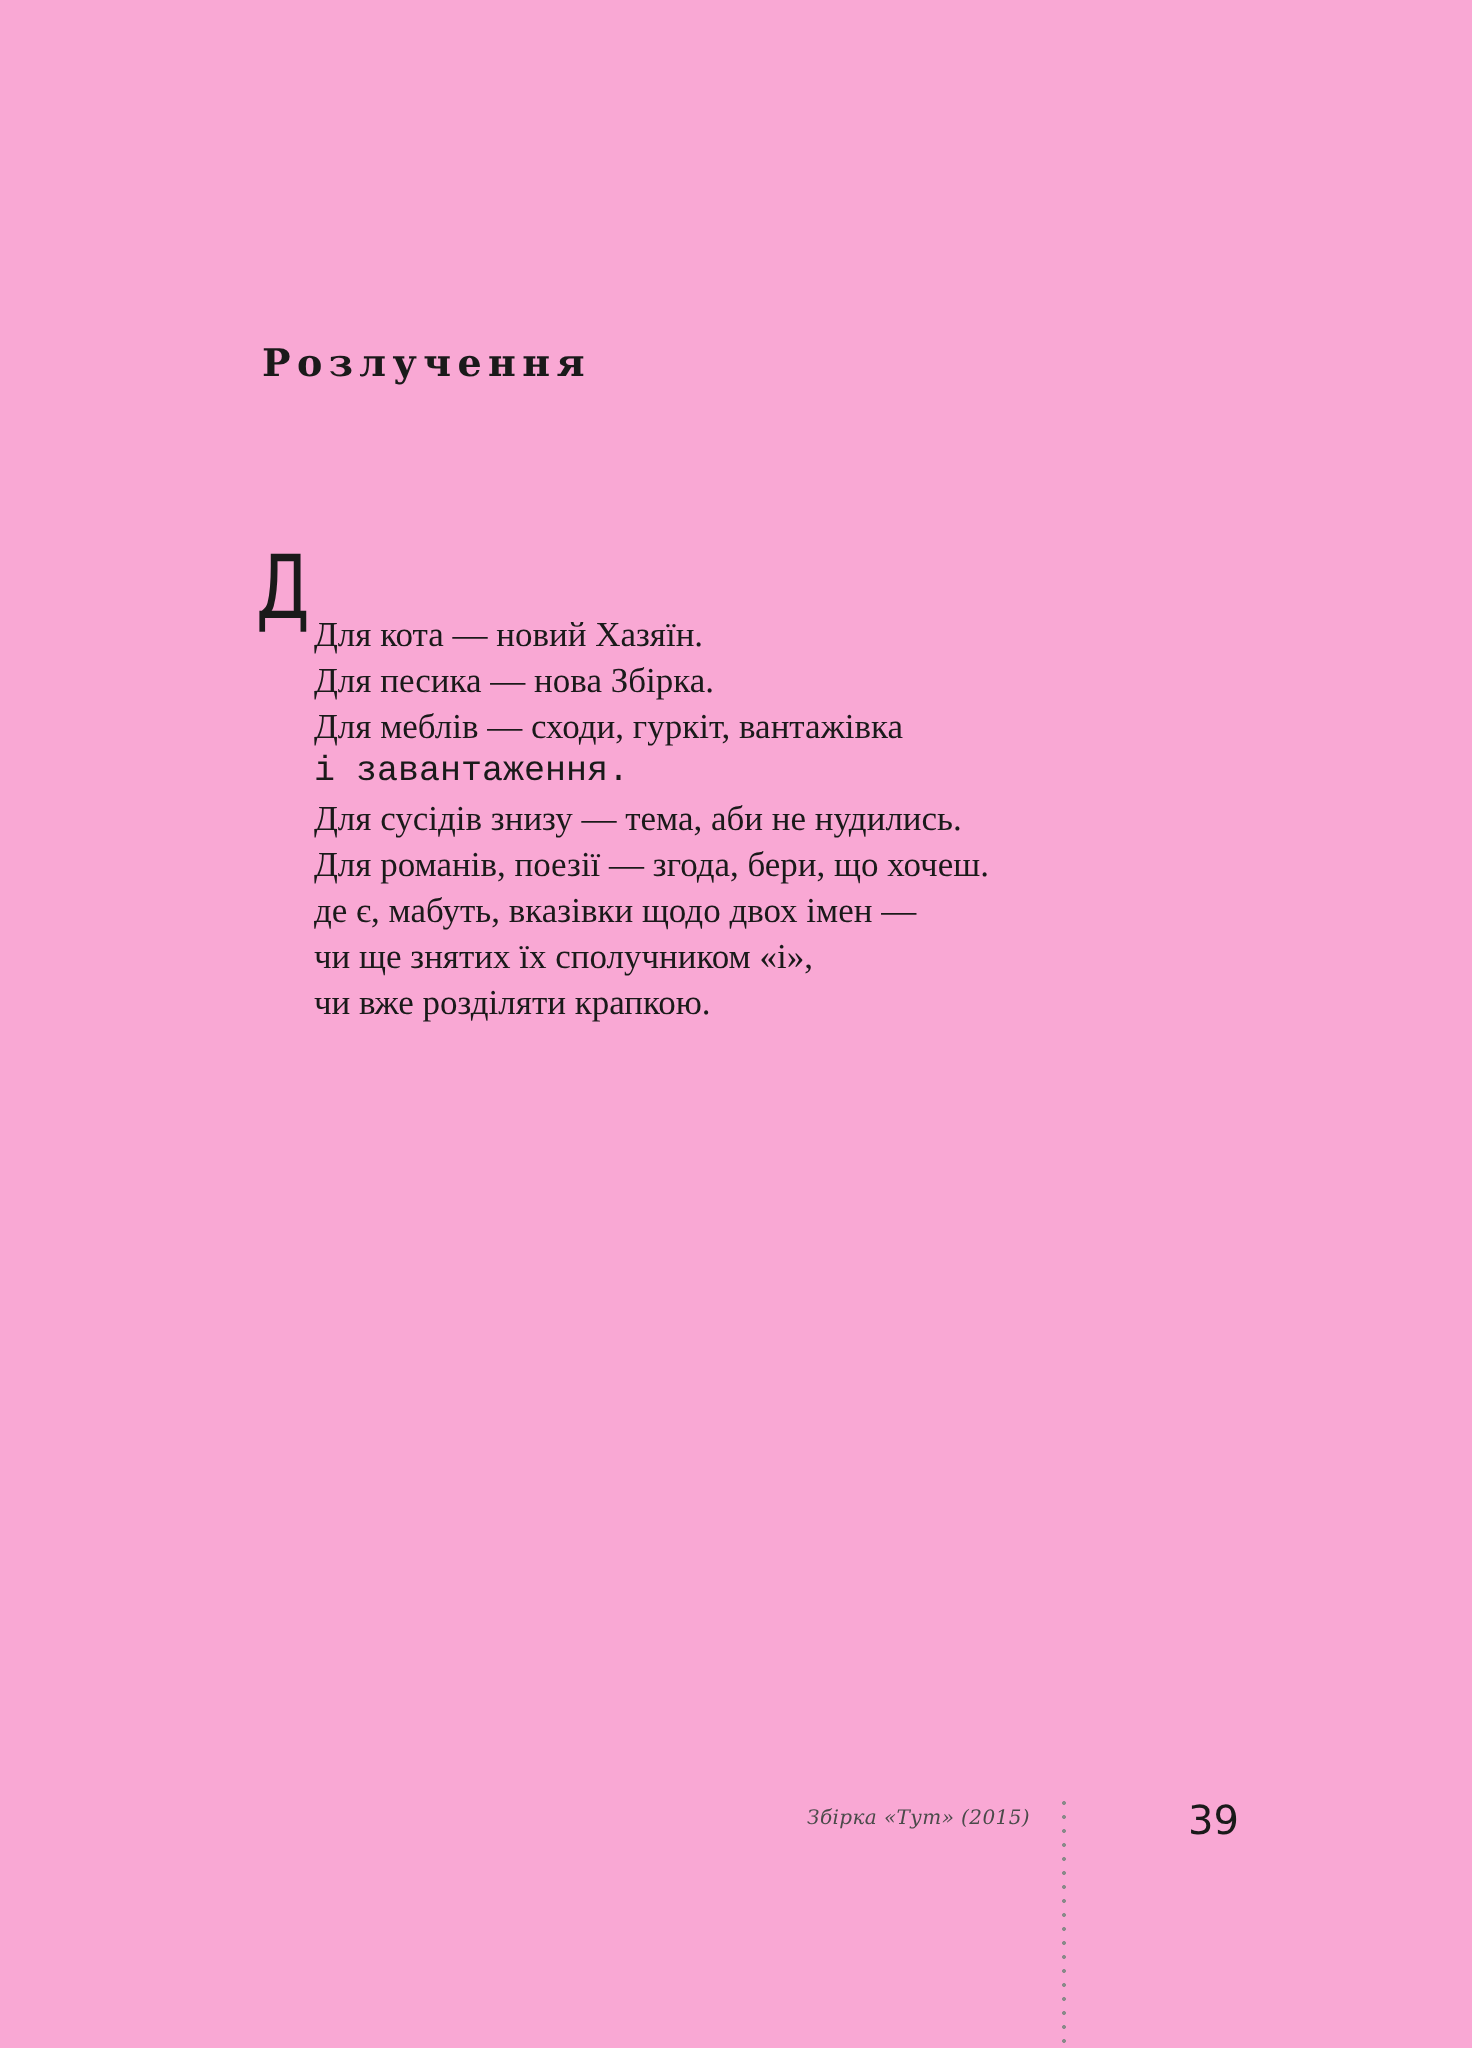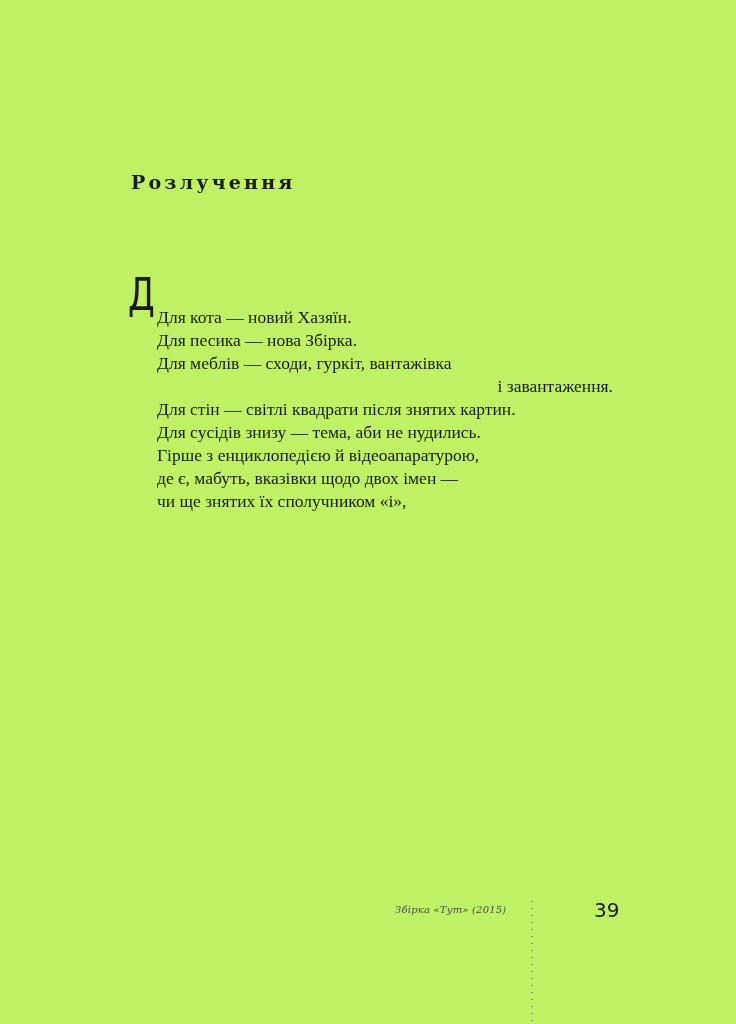--- a/index.html
+++ b/index.html
@@ -13,21 +13,21 @@
     position: relative;
     overflow: hidden;
     font-family: "DejaVu Serif", "Liberation Serif", serif;
     color: #1a1a1a;
   }
   .page {
     position: absolute;
     left: 0; top: 0;
     width: 736px;
     height: 1024px;
-    background: #bef264;
+    background: #f9a8d4;
   }
   .poem-title {
     position: absolute;
     left: 131px;
     top: 170px;
     font-family: "DejaVu Serif", "Liberation Serif", serif;
     font-weight: bold;
     font-size: 19px;
     letter-spacing: 3.2px;
     color: #1a1a1a;
@@ -44,40 +44,42 @@
     font-size: 17.5px;
     line-height: 23px;
     color: #1a1a1a;
   }
   .poem-line {
     display: block;
     white-space: nowrap;
     height: 23px;
   }
   .poem-line.right {
-    text-align: right;
+    text-align: left;
     padding-right: 14px;
+    font-family: Liberation Mono, monospace;
   }
   .drop-cap {
     position: absolute;
     left: -29px;
     top: -10px;
     font-family: "DejaVu Sans", "Liberation Sans", sans-serif;
     font-weight: normal;
     font-size: 44px;
     line-height: 44px;
     color: #1a1a1a;
     transform: scaleX(0.78);
     transform-origin: left top;
   }
   .footer-collection {
     position: absolute;
     left: 395px;
     top: 904px;
     width: 120px;
+    text-align: right;
     font-family: "DejaVu Serif", "Liberation Serif", serif;
     font-style: italic;
     font-size: 10px;
     color: #4a4a4a;
     white-space: nowrap;
     letter-spacing: 0.2px;
   }
   .footer-divider {
     position: absolute;
     left: 531px;
@@ -106,24 +108,24 @@
   <h2 class="poem-title">Розлучення</h2>
 
   <div class="poem">
     <span class="poem-line" style="position:relative;">
       <span class="drop-cap">Д</span>
     </span>
     <span class="poem-line">Для кота — новий Хазяїн.</span>
     <span class="poem-line">Для песика — нова Збірка.</span>
     <span class="poem-line">Для меблів — сходи, гуркіт, вантажівка</span>
     <span class="poem-line right">і завантаження.</span>
-    <span class="poem-line">Для стін — світлі квадрати після знятих картин.</span>
     <span class="poem-line">Для сусідів знизу — тема, аби не нудились.</span>
-    <span class="poem-line">Гірше з енциклопедією й відеоапаратурою,</span>
+    <span class="poem-line">Для романів, поезії — згода, бери, що хочеш.</span>
     <span class="poem-line">де є, мабуть, вказівки щодо двох імен —</span>
     <span class="poem-line">чи ще знятих їх сполучником «і»,</span>
+    <span class="poem-line">чи вже розділяти крапкою.</span>
   </div>
 
   <div class="footer-collection">Збірка «Тут» (2015)</div>
   <div class="footer-divider"></div>
   <div class="page-number">39</div>
 
 </div>
 
 </body></html>

